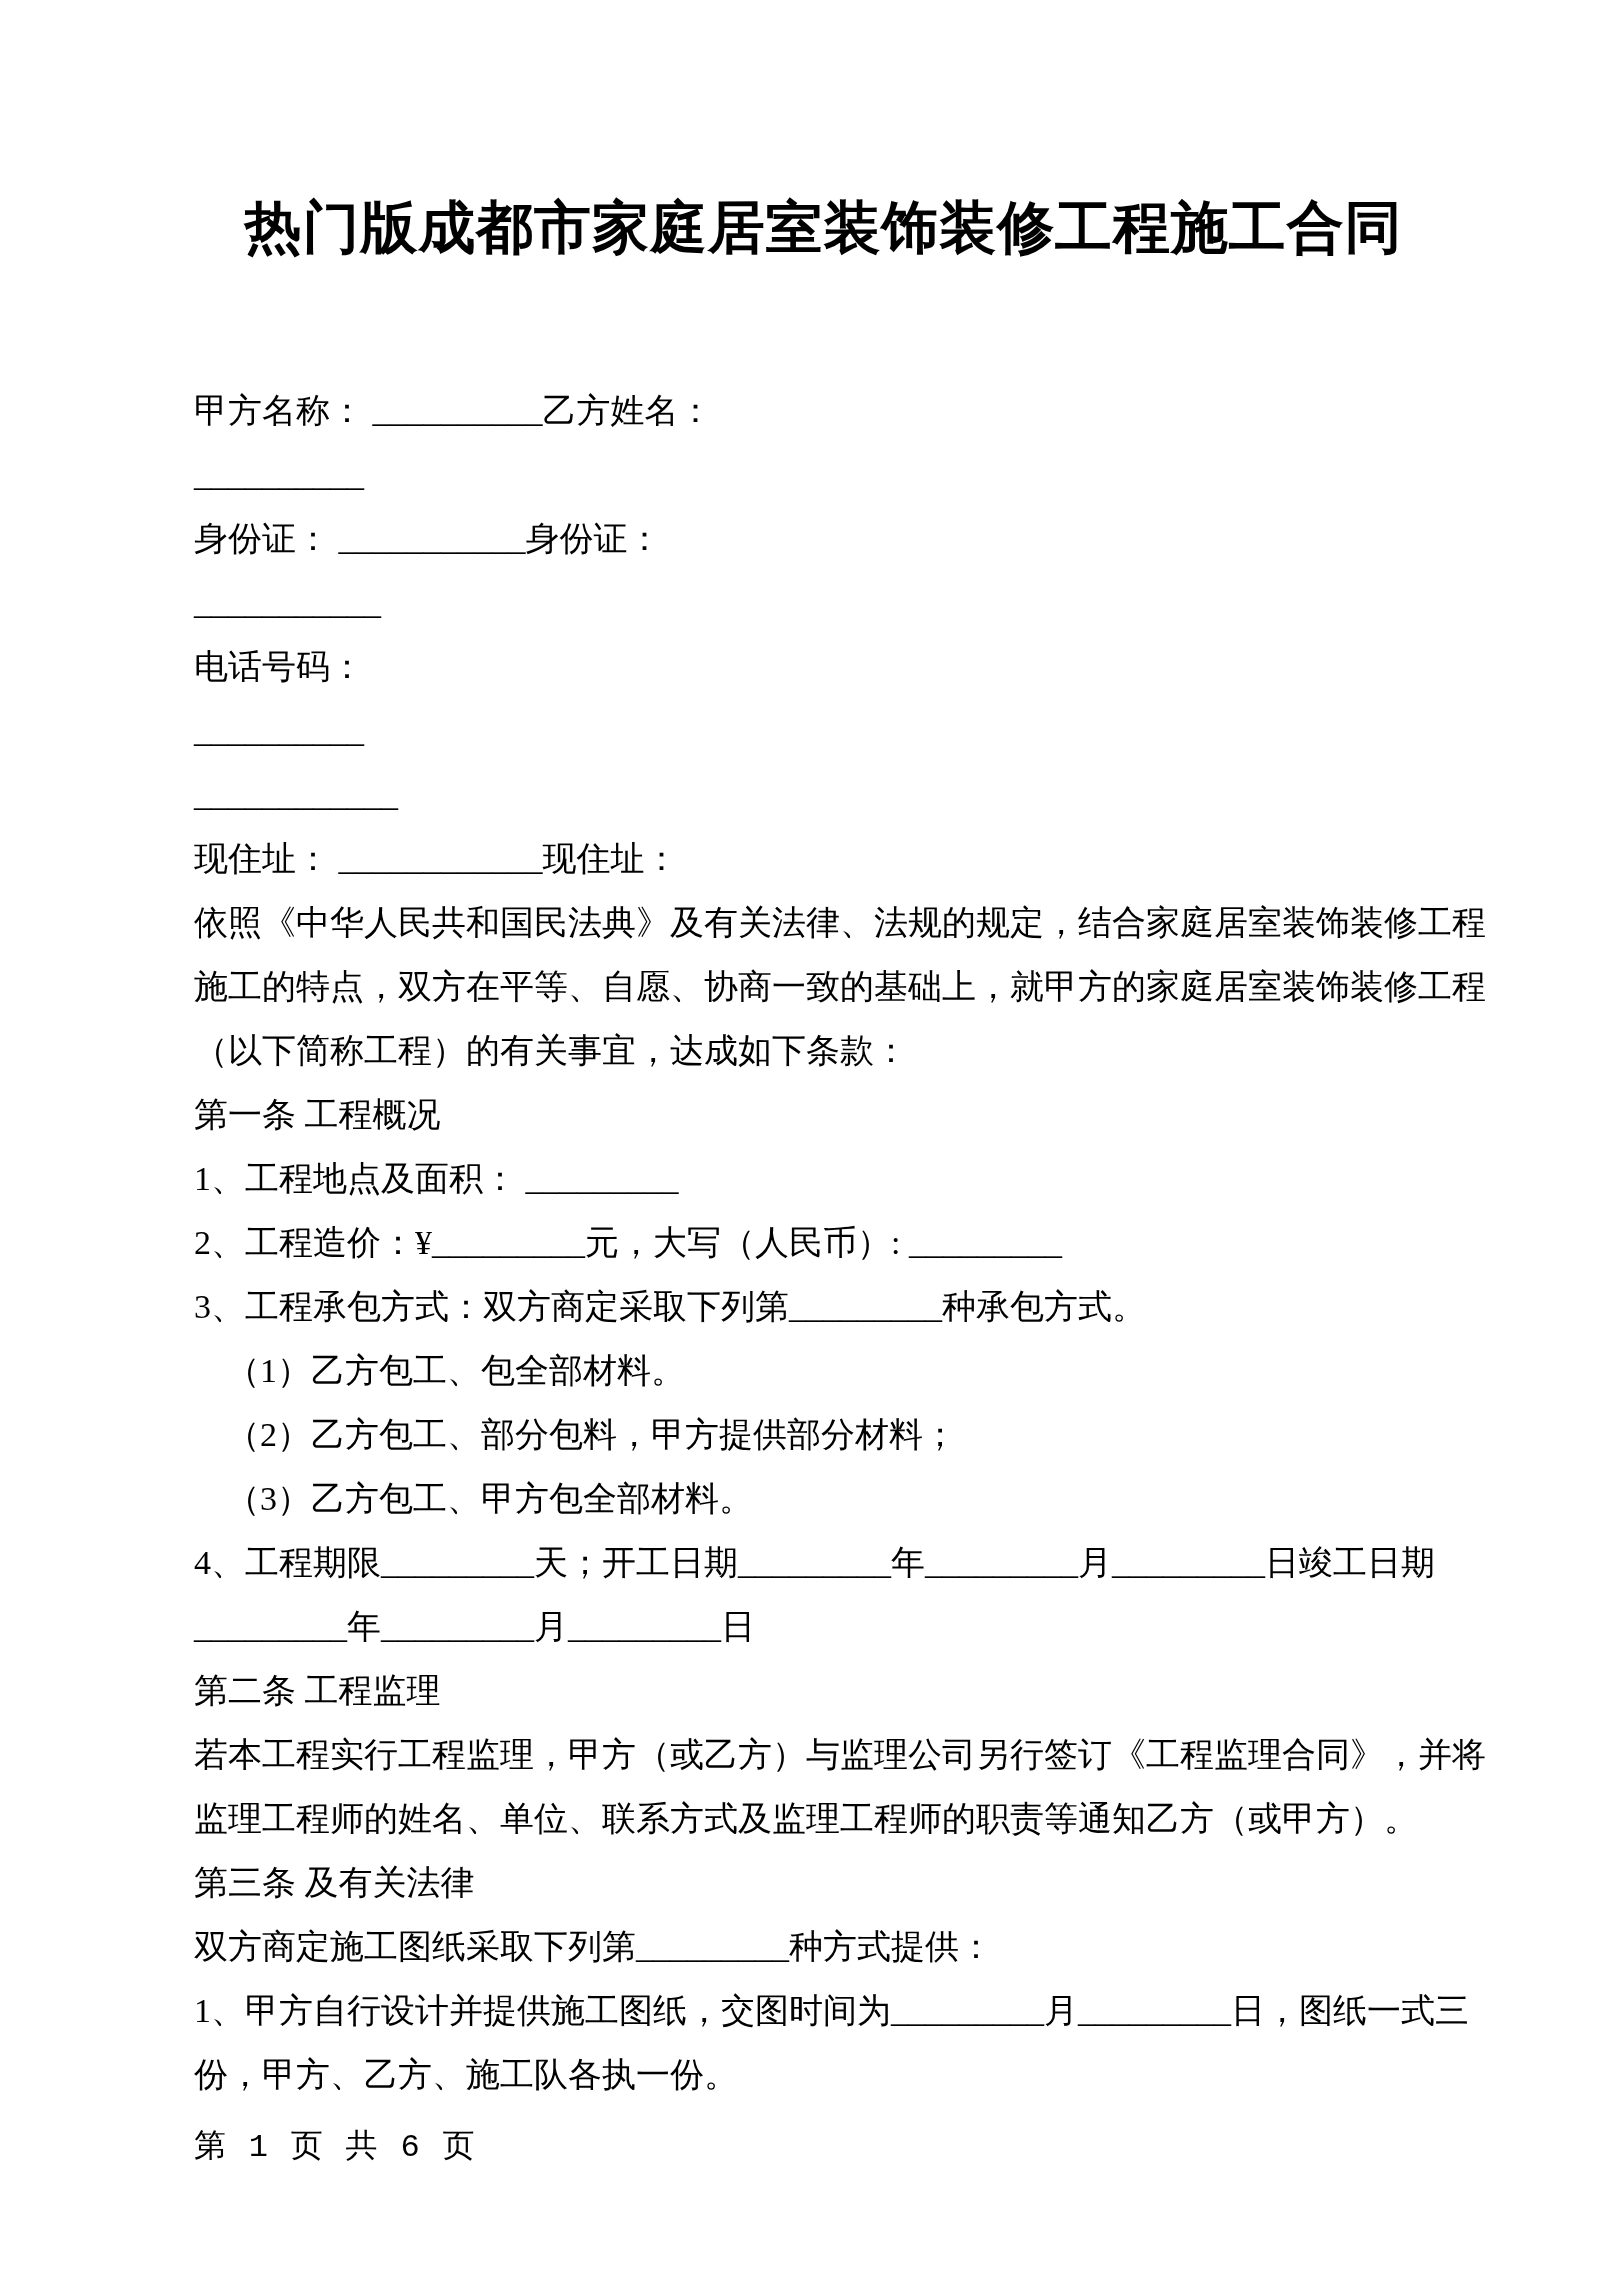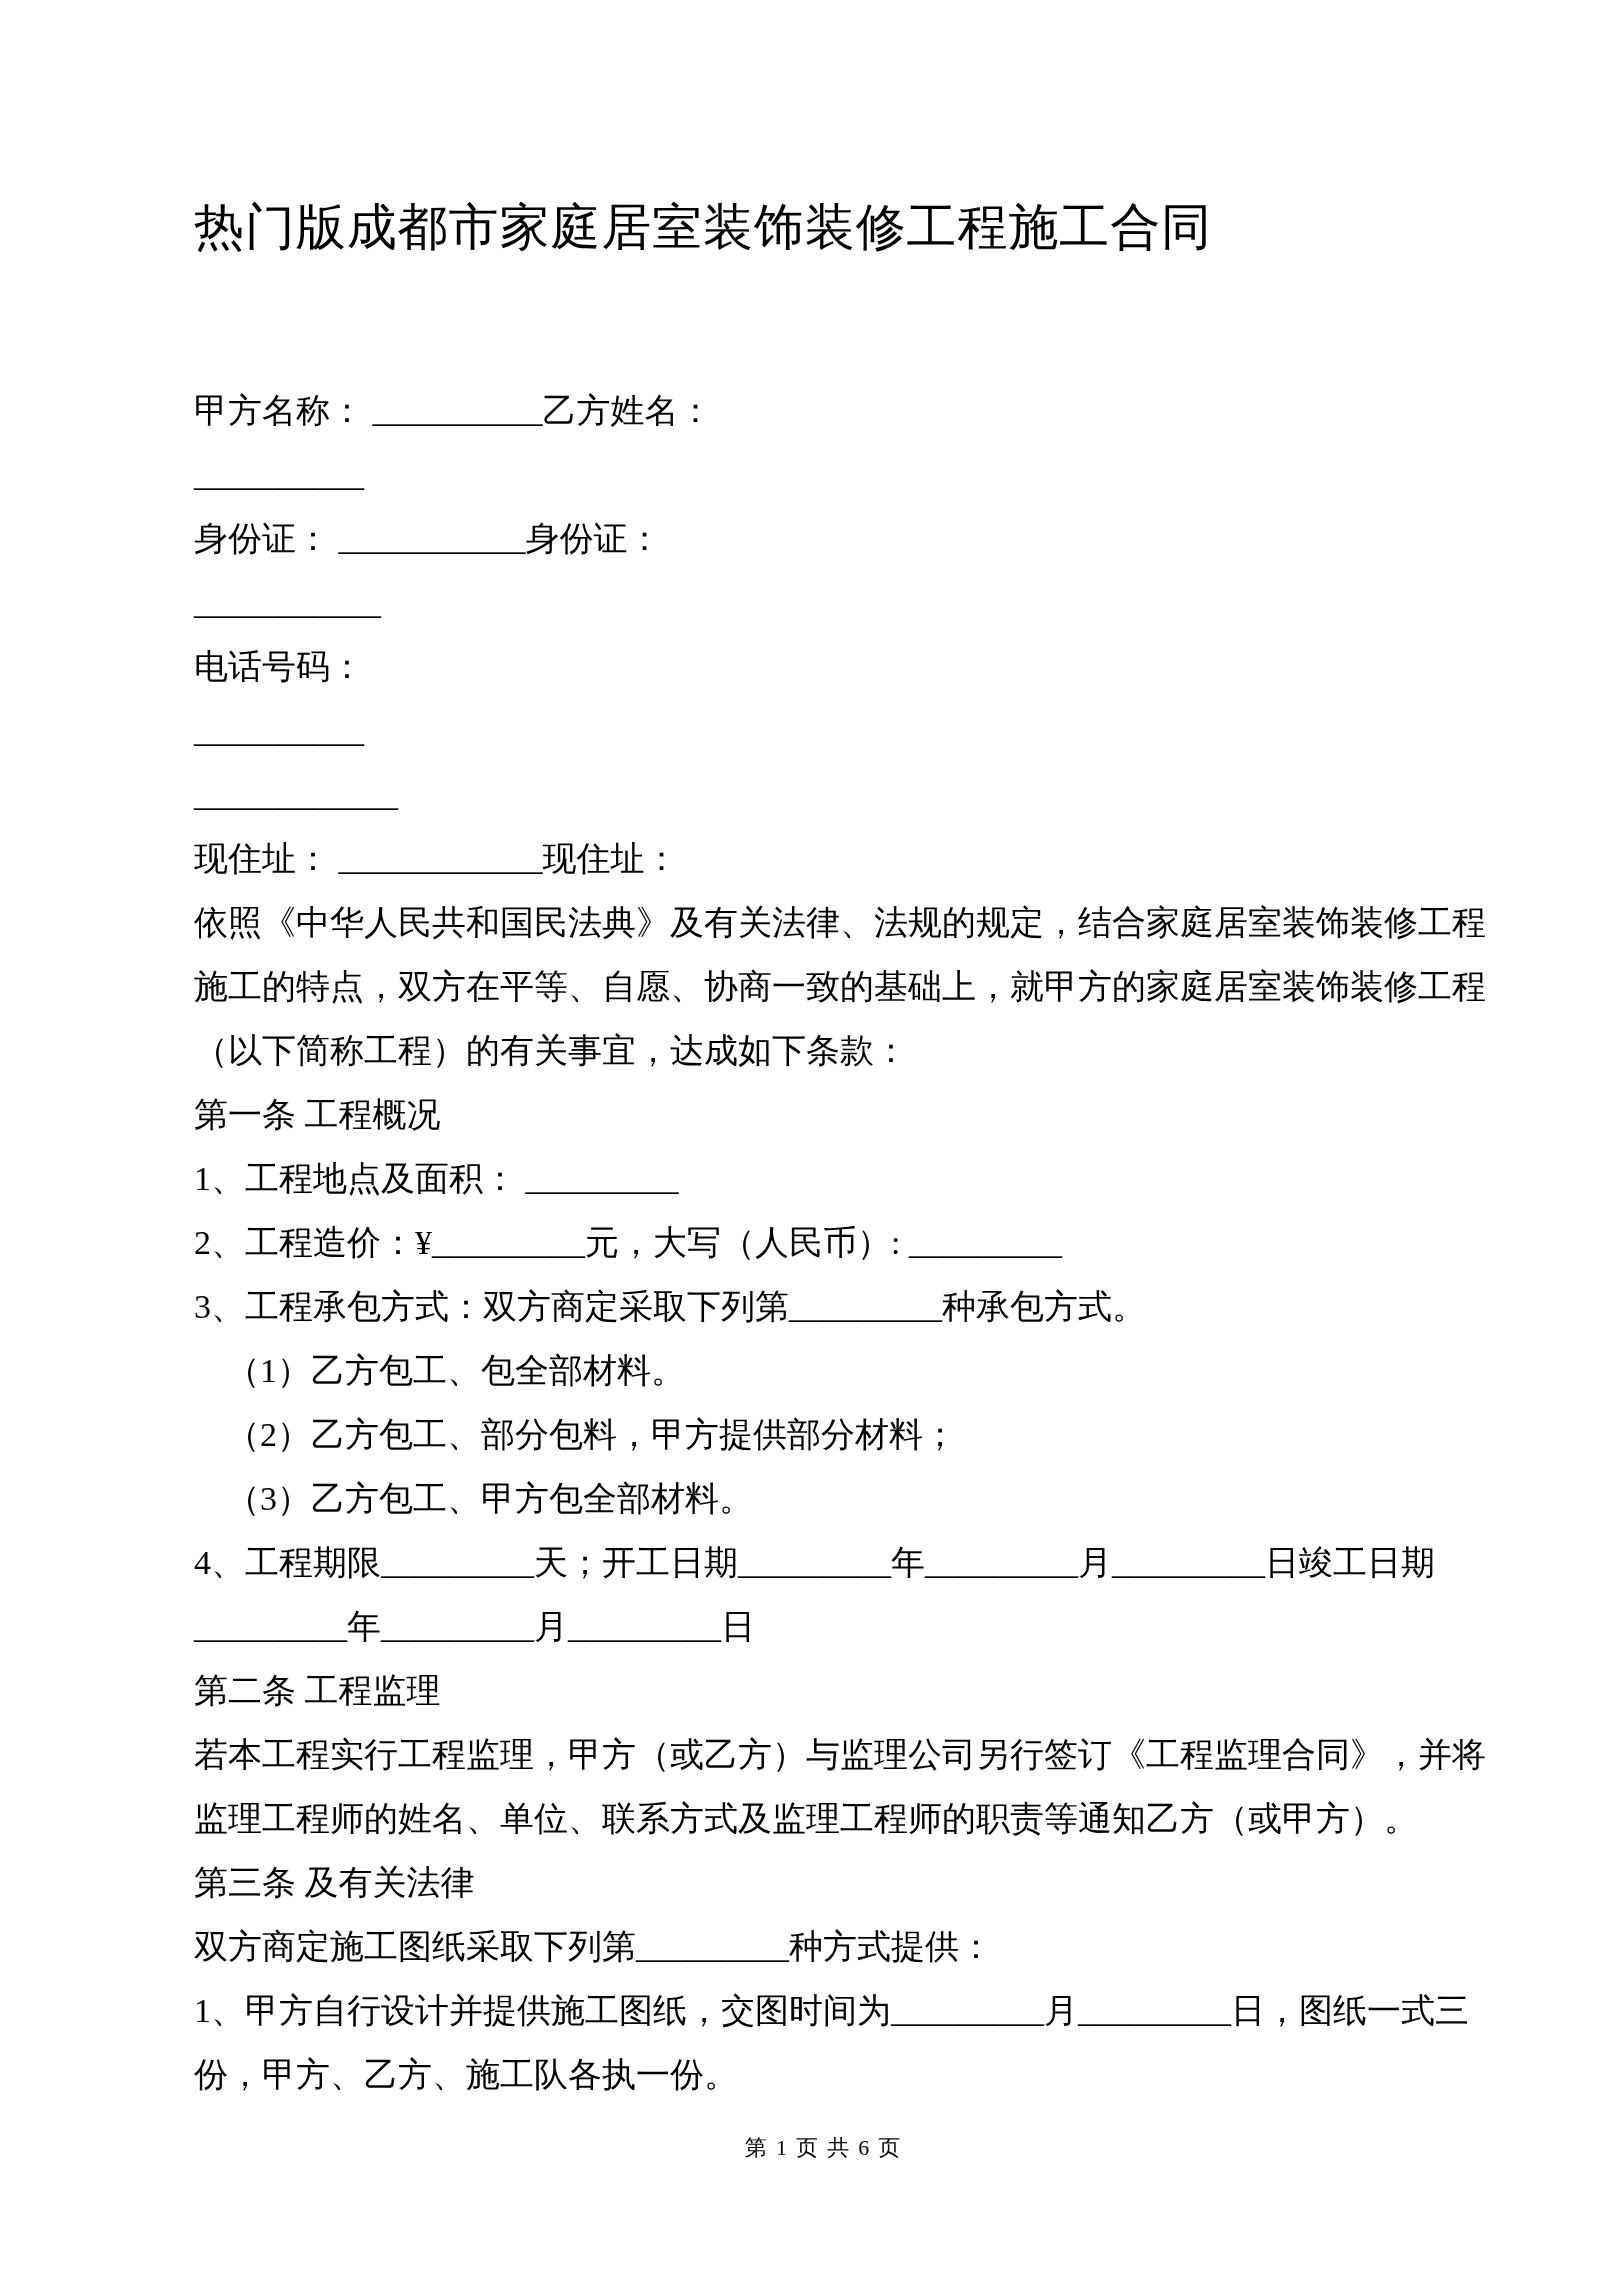--- a/index.html
+++ b/index.html
@@ -14,23 +14,23 @@
     font-family: "Liberation Serif", "DejaVu Serif", serif;
     overflow: hidden;
   }
   .page {
     box-sizing: border-box;
     width: 1623px;
     height: 2294px;
     padding: 194px 170px 0 194px;
   }
   .doc-title {
-    font-size: 50px;
-    font-weight: normal;
-    text-align: left;
+    font-size: 57px;
+    font-weight: bold;
+    text-align: center;
     line-height: 67px;
     letter-spacing: 0.9px;
     margin: 0 0 118px 0;
     white-space: nowrap;
   }
   .line {
     height: 64px;
     line-height: 64px;
     font-size: 34px;
     white-space: nowrap;
@@ -38,23 +38,24 @@
   .row {
     display: flex;
   }
   .indent {
     padding-left: 32px;
   }
   .footer-line {
     margin-top: 14.5px;
     height: 51px;
     line-height: 51px;
-    font-size: 22px;
-    text-align: center;
+    font-size: 32px;
+    text-align: left;
     letter-spacing: 1.8px;
+    font-family: Liberation Mono, monospace;
   }
 </style>
 </head>
 <body>
 
 <div class="page">
 
   <h1 class="doc-title">热门版成都市家庭居室装饰装修工程施工合同</h1>
 
   <div>

